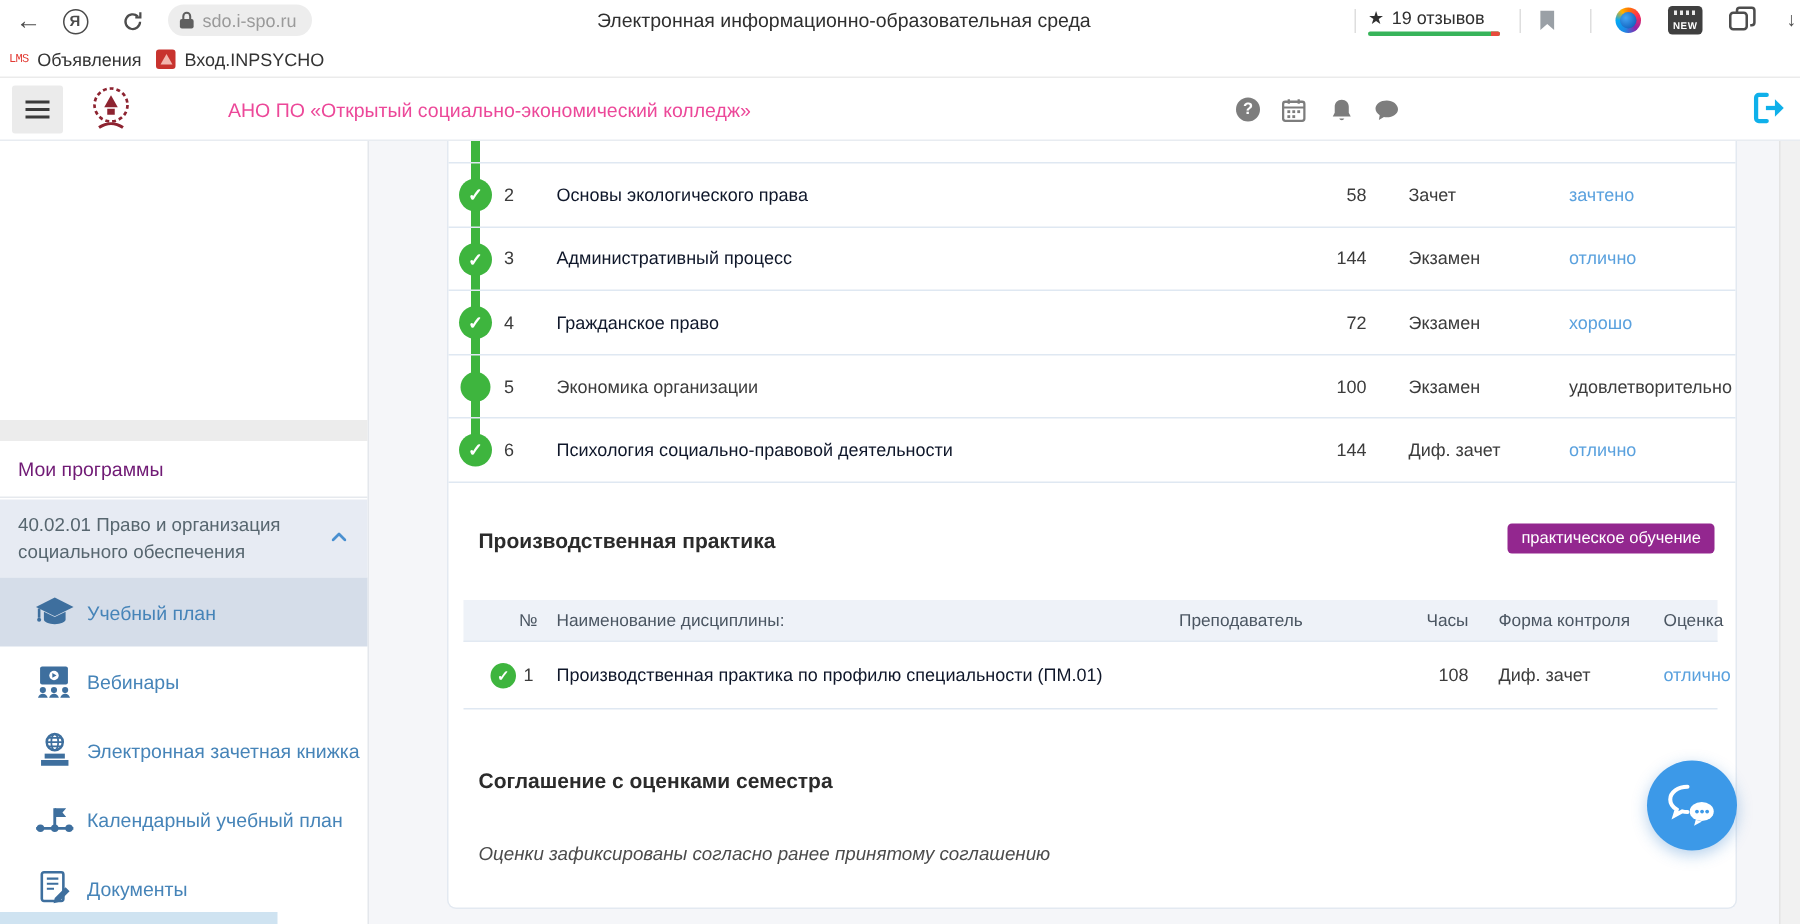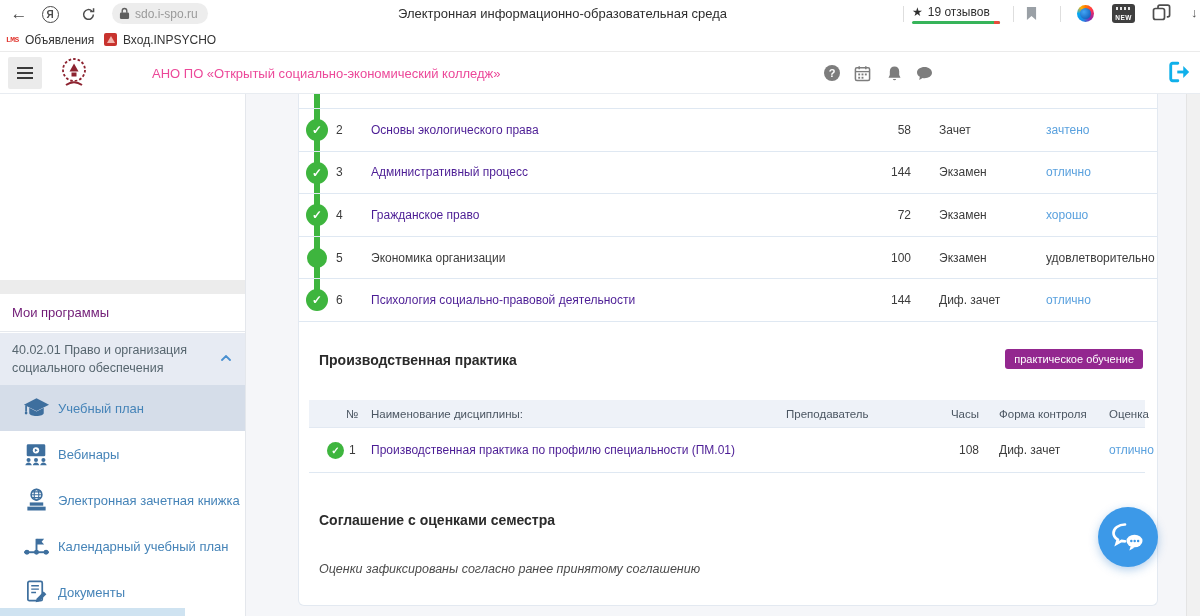--- a/index.html
+++ b/index.html
@@ -32,21 +32,21 @@
   .new-ext::before { content:""; position:absolute; top:3px; left:4px; width:15px; height:3px;
       background:repeating-linear-gradient(90deg,#e8e8e8 0 2px, #3f3f3f 2px 4px); }
   .new-text { font-size:6.5px; font-weight:bold; color:#fff; letter-spacing:.4px; margin-bottom:2px; }
   .tabs-ext { position:absolute; left:1152px; top:4px; cursor:pointer; }
   .dl-arrow { position:absolute; left:1191px; top:5px; font-size:13px; color:#4d4d4d; cursor:pointer; }
 
   
   .bookmarks-bar { position:absolute; left:0; top:28px; width:1200px; height:24px; background:#fff; border-bottom:1px solid #ebebeb; }
   .bm-item { position:absolute; top:0; height:23px; display:flex; align-items:center; gap:6px; cursor:pointer; }
   .bm-lms { left:6px; }
-  .lms-glyph { font-size:8px; font-weight:bold; color:#e23c35; font-family:"Liberation Mono", monospace; letter-spacing:-.5px; }
+  .lms-glyph { font-size:8px; font-weight:normal; color:#e23c35; font-family:"Liberation Mono", monospace; letter-spacing:-.5px; }
   .bm-label { font-size:12px; color:#333; white-space:nowrap; }
   .bm-inp { left:104px; }
   .inp-fav { width:13px; height:13px; background:#c8332e; border-radius:2px; position:relative; }
   .inp-fav::after { content:""; position:absolute; left:2.5px; top:3px; border-left:4px solid transparent; border-right:4px solid transparent; border-bottom:7px solid #f2b6ae; }
 
   
   .app-header { position:absolute; left:0; top:52px; width:1200px; height:42px; background:#fff; border-bottom:1px solid #e8ecf1; }
   .hamburger { position:absolute; left:8px; top:5px; width:34px; height:32px; background:#ebebeb; border:none; border-radius:2px; cursor:pointer; display:flex; flex-direction:column; align-items:center; justify-content:center; gap:3px; }
   .hamburger span { display:block; width:16px; height:2px; background:#3a3a3a; }
   .college-logo { position:absolute; left:57px; top:4px; width:34px; height:34px; }
@@ -83,21 +83,21 @@
   .grow { position:relative; height:42.6px; border-bottom:1px solid #dfe8f2; }
   .tl-circle { position:absolute; left:7px; top:10px; width:22px; height:22px; border-radius:50%; background:#3eb53e; display:flex; align-items:center; justify-content:center; }
   .tl-circle.check::after { content:"✓"; color:#fff; font-size:12px; font-weight:bold; }
   .tl-circle.dot { width:20px; height:20px; left:8px; top:11px; }
   .cell { position:absolute; top:50%; transform:translateY(-50%); font-size:12px; color:#3c3c3c; white-space:nowrap; }
   .c-num { left:37px; }
   .c-name { left:72px; }
   .c-hours { left:560px; width:52px; text-align:right; }
   .c-control { left:640px; }
   .c-grade { left:747px; }
-  a.link { color:#4c1d95; text-decoration:none; cursor:pointer; }
+  a.link { color:#0f172a; text-decoration:none; cursor:pointer; }
   a.link2 { color:#5aa1de; text-decoration:none; cursor:pointer; }
   .plain { color:#3c3c3c; }
 
   .section-title { position:absolute; left:20px; font-size:14px; font-weight:bold; color:#2b2b2b; white-space:nowrap; }
   .st-practice { top:258px; }
   .st-agreement { top:418px; }
   .badge { position:absolute; right:14px; top:255px; background:#93278f; color:#fff; font-size:11px; padding:4px 9px; border-radius:3px; white-space:nowrap; }
 
   .ptable { position:absolute; left:10px; right:12px; top:306px; }
   .phead { position:relative; height:28px; background:#eef2f8; border-bottom:1px solid #e2e9f2; }

